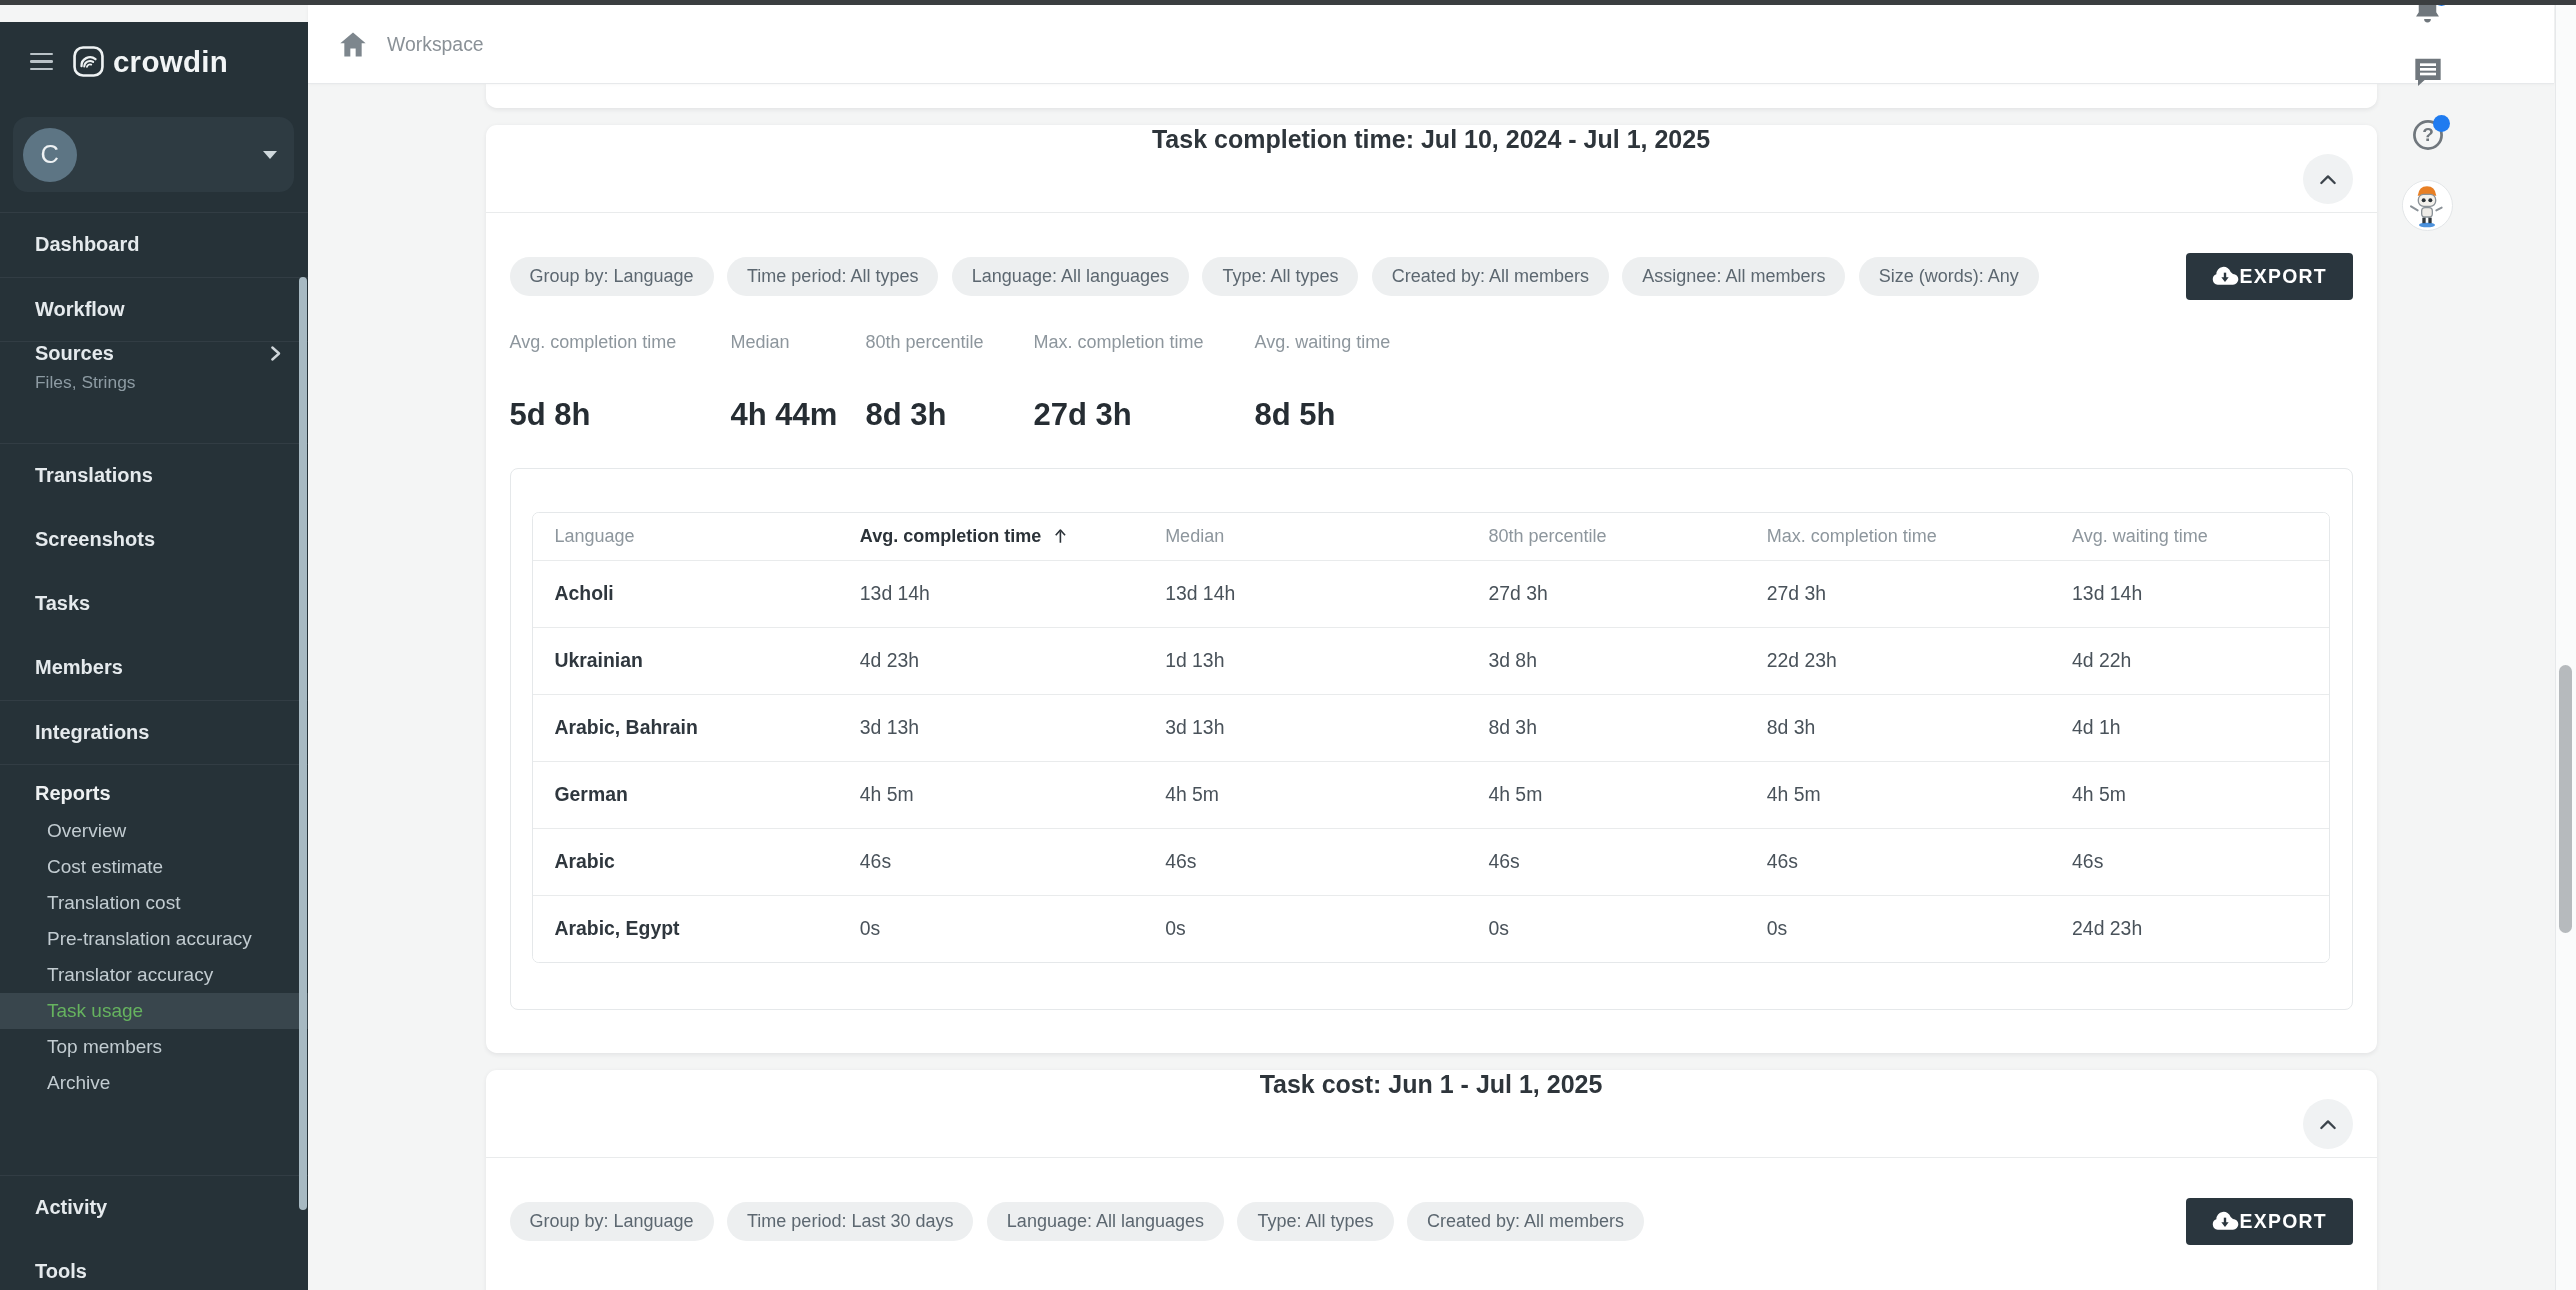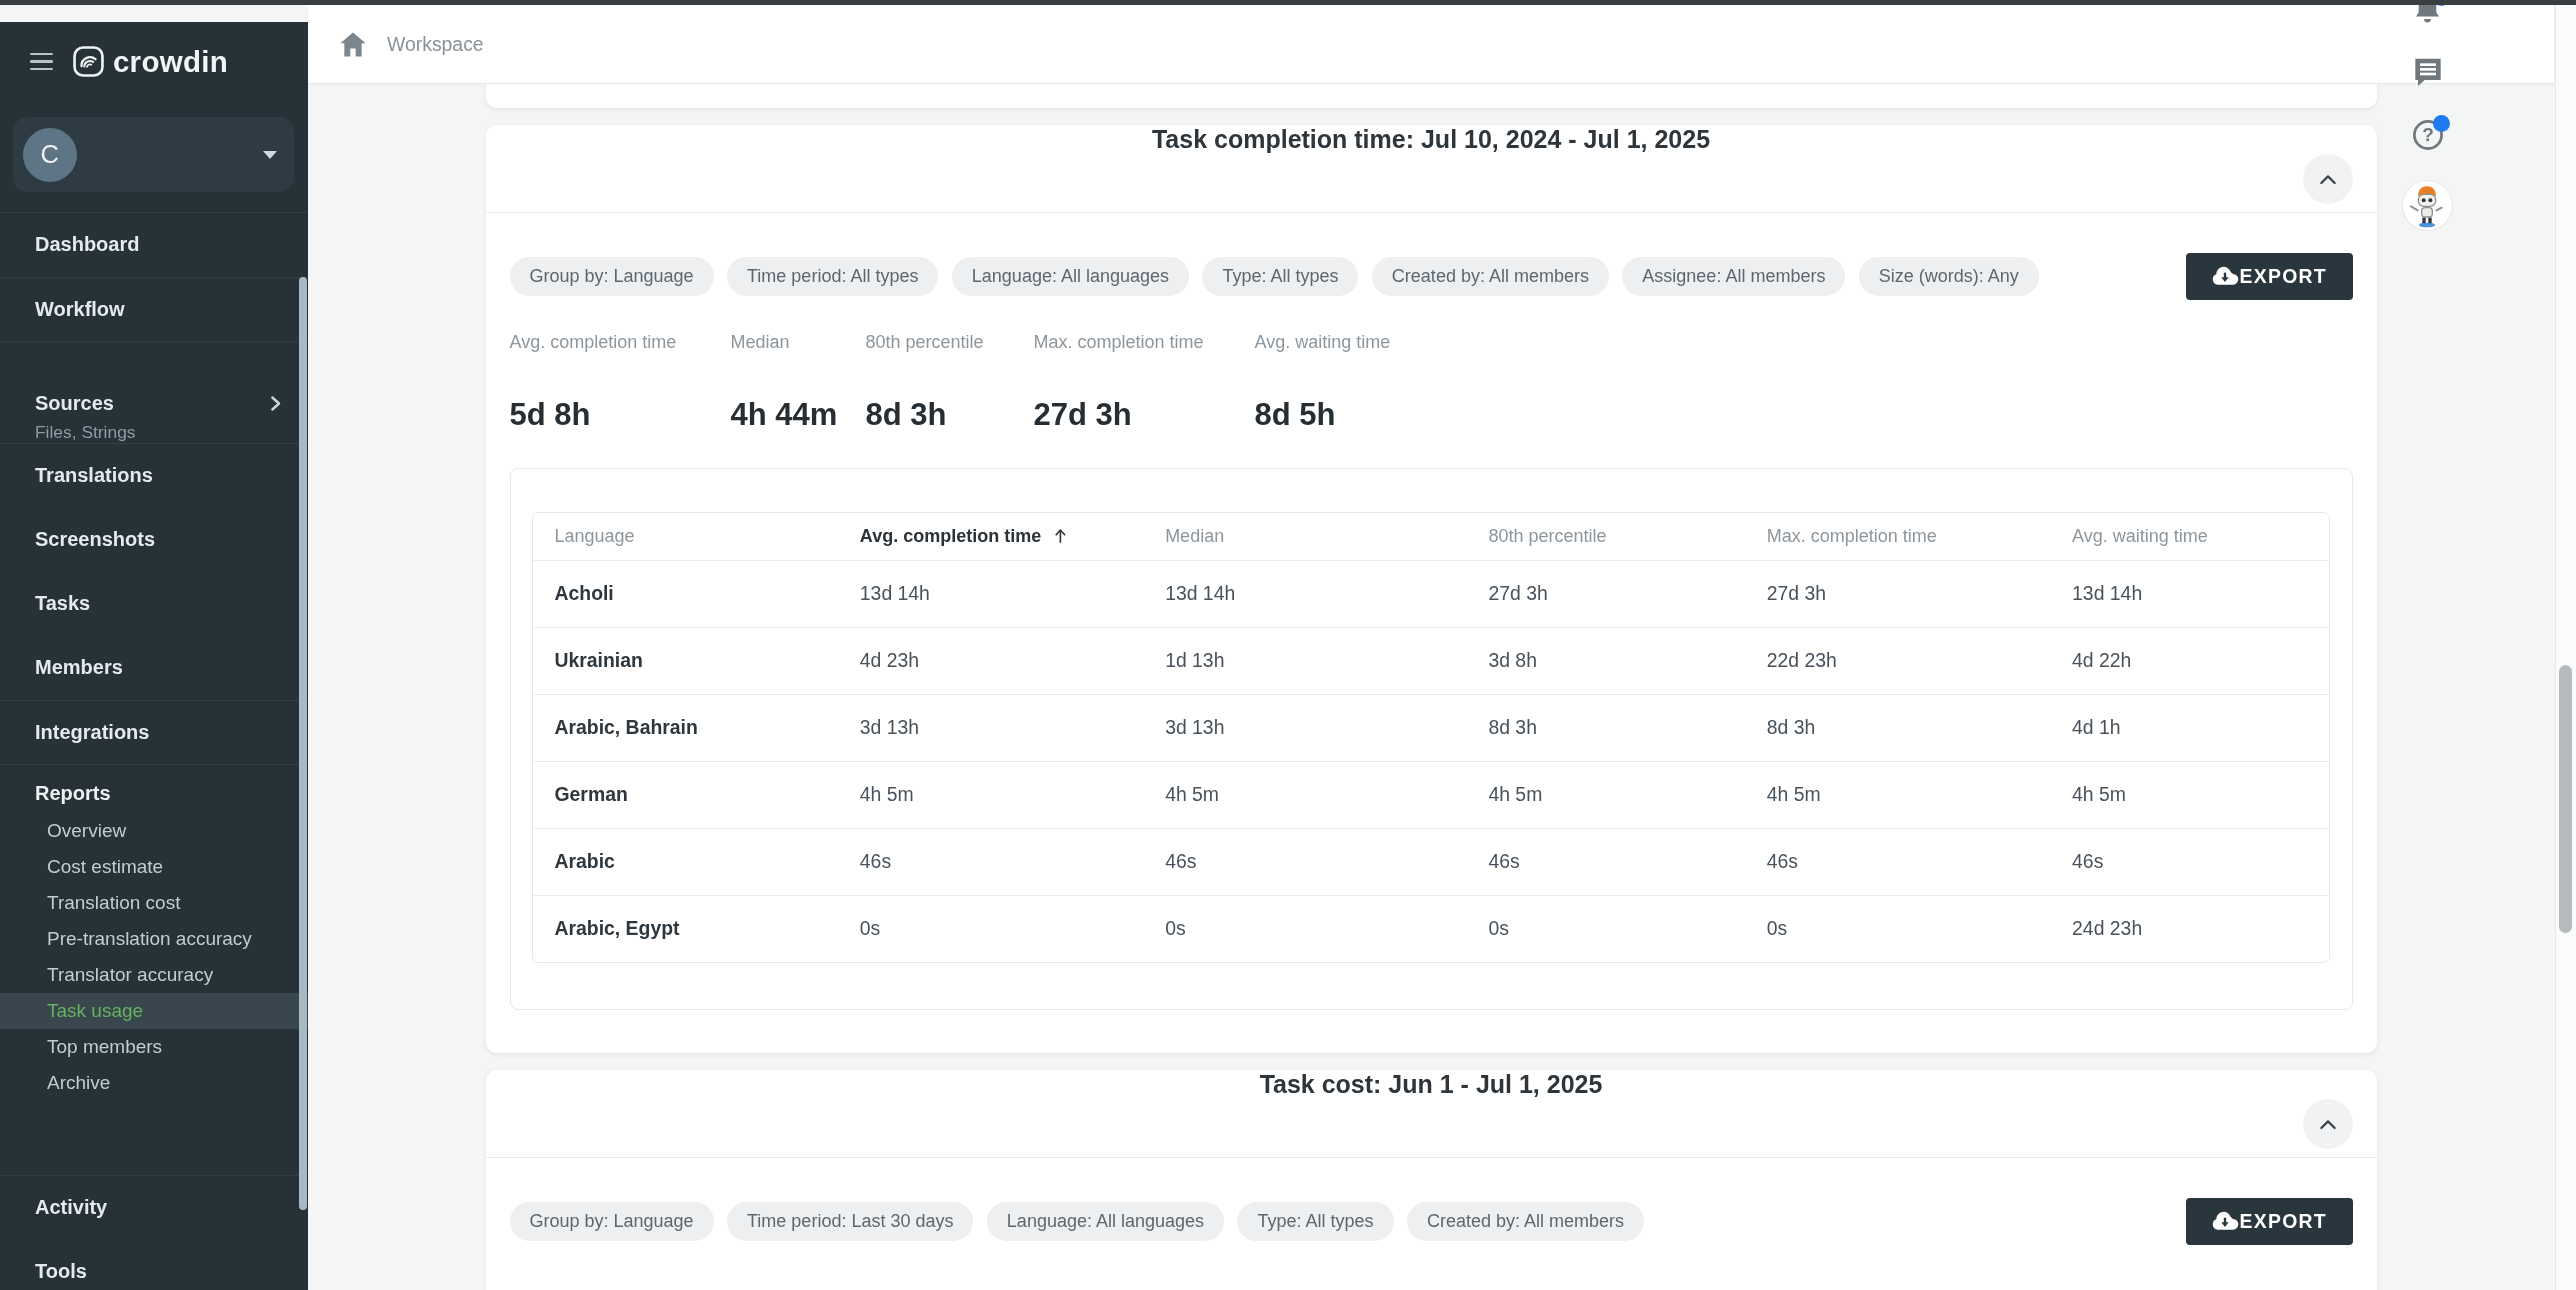--- a/index.html
+++ b/index.html
@@ -31,21 +31,21 @@
     width:54px; height:54px; border-radius:50%; background:#5d7584;
     color:#eef2f4; font-size:25.5px; display:flex; align-items:center; justify-content:center;
   }
   .account-caret { margin-left:auto; width:0; height:0; border-left:7.4px solid transparent; border-right:7.4px solid transparent; border-top:8.7px solid #cfd8dc; }
   .side-divider { height:0.7px; background:#323d44; }
   .side-item {
     height:64px; display:flex; align-items:center; padding:0 24px 0 35px;
     color:#e5eaed; font-size:20px; font-weight:700; cursor:pointer; position:relative;
   }
   .side-item .chev-right { margin-left:auto; }
-  .side-item-tall { height:101px; flex-direction:column; align-items:flex-start; justify-content:flex-end; gap:6.7px; }
+  .side-item-tall { height:101px; flex-direction:column; align-items:flex-start; justify-content:flex-start; gap:6.7px; }
   .side-item-tall .row1 { display:flex; width:100%; align-items:center; }
   .side-sub-note { color:#8d9ba3; font-size:17.4px; font-weight:400; }
   .reports-block { padding:9.4px 0 74px 0; }
   .reports-header { height:38px; display:flex; align-items:center; padding-left:35px; color:#eef1f2; font-size:20px; font-weight:700; }
   .report-sub {
     height:36px; display:flex; align-items:center; padding-left:47px;
     color:#c2ccd1; font-size:19px; font-weight:400; cursor:pointer;
   }
   .report-sub.selected { background:#39464d; color:#66b35f; }
   .side-scroll-thumb { position:absolute; top:255px; right:1.3px; width:7.4px; height:933px; background:#a7b9c2; border-radius:4px; }

